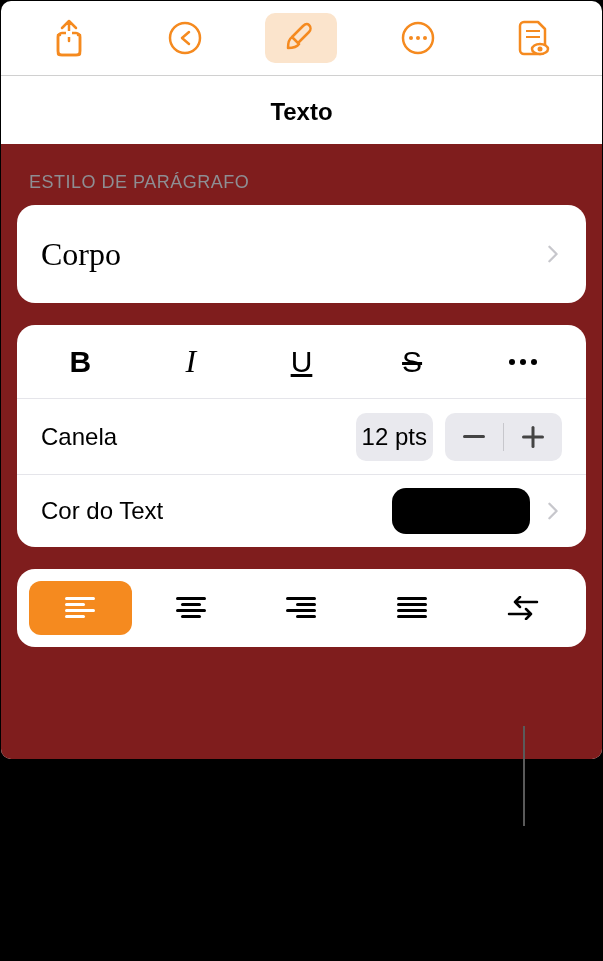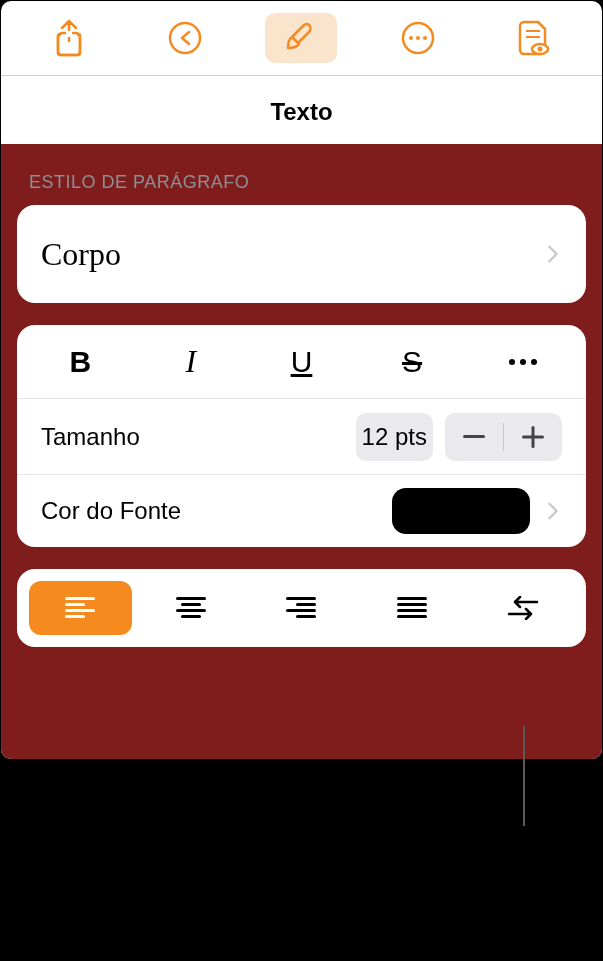--- a/index.html
+++ b/index.html
@@ -255,40 +255,40 @@
         <div class="fmt-btn">
           <svg width="30" height="8" viewBox="0 0 30 8">
               <circle cx="4" cy="4" r="3" fill="#000"></circle>
               <circle cx="15" cy="4" r="3" fill="#000"></circle>
               <circle cx="26" cy="4" r="3" fill="#000"></circle>
             </svg>
         </div>
       </div>
 
       <div class="size-row">
-        <div class="row-label">Tamanho</div>
+        <div class="row-label">Canela</div>
         <div class="size-value">12 pts</div>
         <div class="stepper">
           <div class="stepper-btn">
             <svg width="22" height="4" viewBox="0 0 22 4">
                 <rect width="22" height="3" rx="1.5" fill="currentColor"></rect>
               </svg>
           </div>
           <div class="stepper-divider"></div>
           <div class="stepper-btn">
             <svg width="22" height="22" viewBox="0 0 22 22">
                 <rect x="0" y="9.5" width="22" height="3" rx="1.5" fill="currentColor"></rect>
                 <rect x="9.5" y="0" width="3" height="22" rx="1.5" fill="currentColor"></rect>
               </svg>
           </div>
         </div>
       </div>
 
       <div class="row">
-        <div class="row-label">Cor do Fonte</div>
+        <div class="row-label">Cor do Text</div>
         <div class="color-swatch"></div>
         <svg class="chevron" viewBox="0 0 12 20">
             <path fill="none" stroke="currentColor" stroke-width="2.5" stroke-linecap="round" stroke-linejoin="round" d="M2 2l8 8-8 8"></path>
           </svg>
       </div>
     </div>
 
     <div class="align-card">
       <div class="align-btn selected">
         <svg width="30" height="22" viewBox="0 0 30 22">

